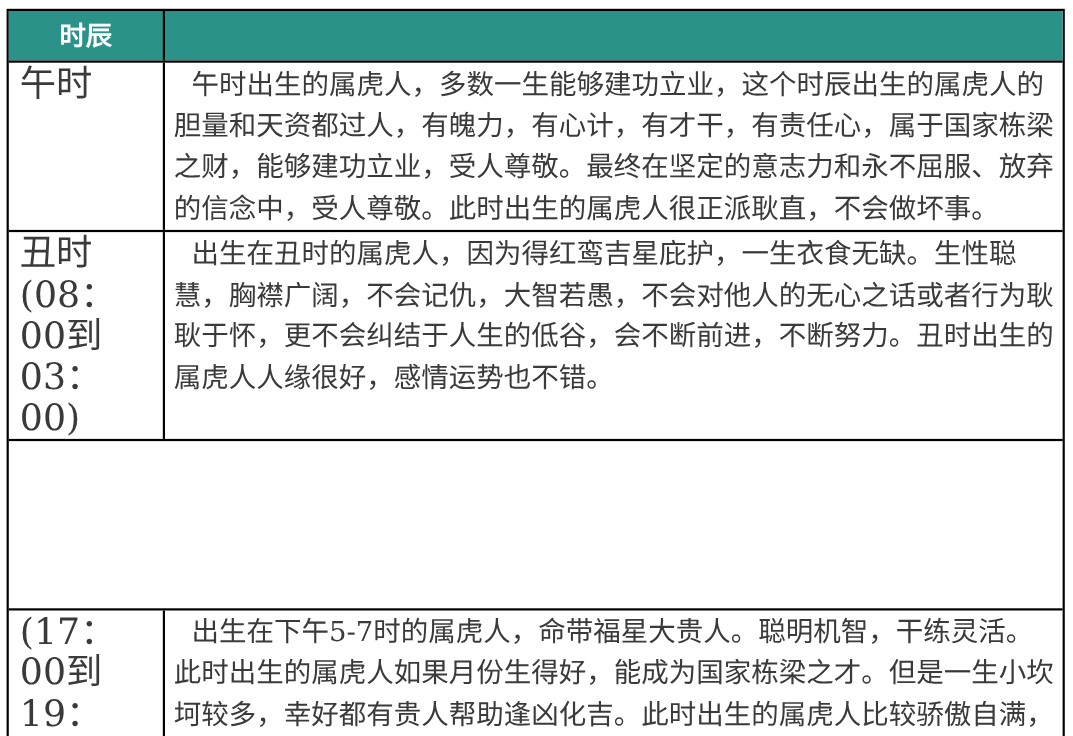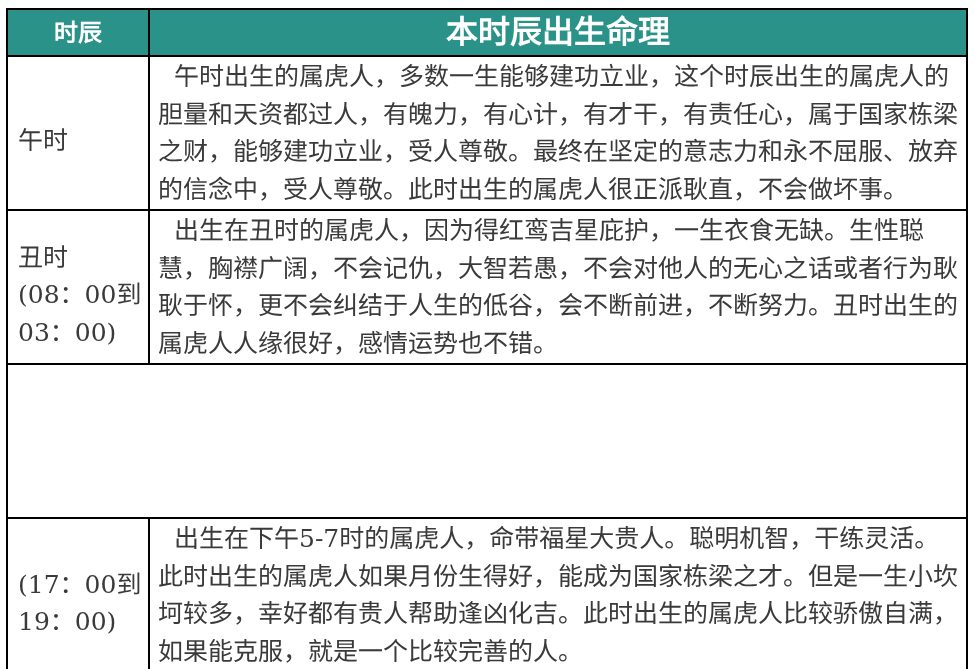--- a/index.html
+++ b/index.html
@@ -20,31 +20,31 @@
     border-top: 2px solid var(--border, #000);
     min-height: 152px;
   }
   .t-row.t-header {
     border-top: none;
     min-height: 45px;
     height: 45px;
     background: var(--header-bg, #2b9289);
     color: var(--header-text, #fff);
     font-weight: bold;
+    flex-direction: column;
   }
   .cell-time {
     flex: none;
     width: 142px;
     box-sizing: border-box;
     border-right: 2px solid var(--border, #000);
     display: flex;
     flex-direction: column;
-    justify-content: center;
-    padding: 16px 2px 0 10px;
-    font-size: 25px;
+    padding: 0 2px 0 10px;
+    font-size: 33px;
     line-height: 37.5px;
   }
   .cell-desc {
     flex: 1;
     min-width: 0;
     padding: 1px 8px;
     font-size: 25px;
     line-height: 37.5px;
   }
   .t-header .cell-time {

